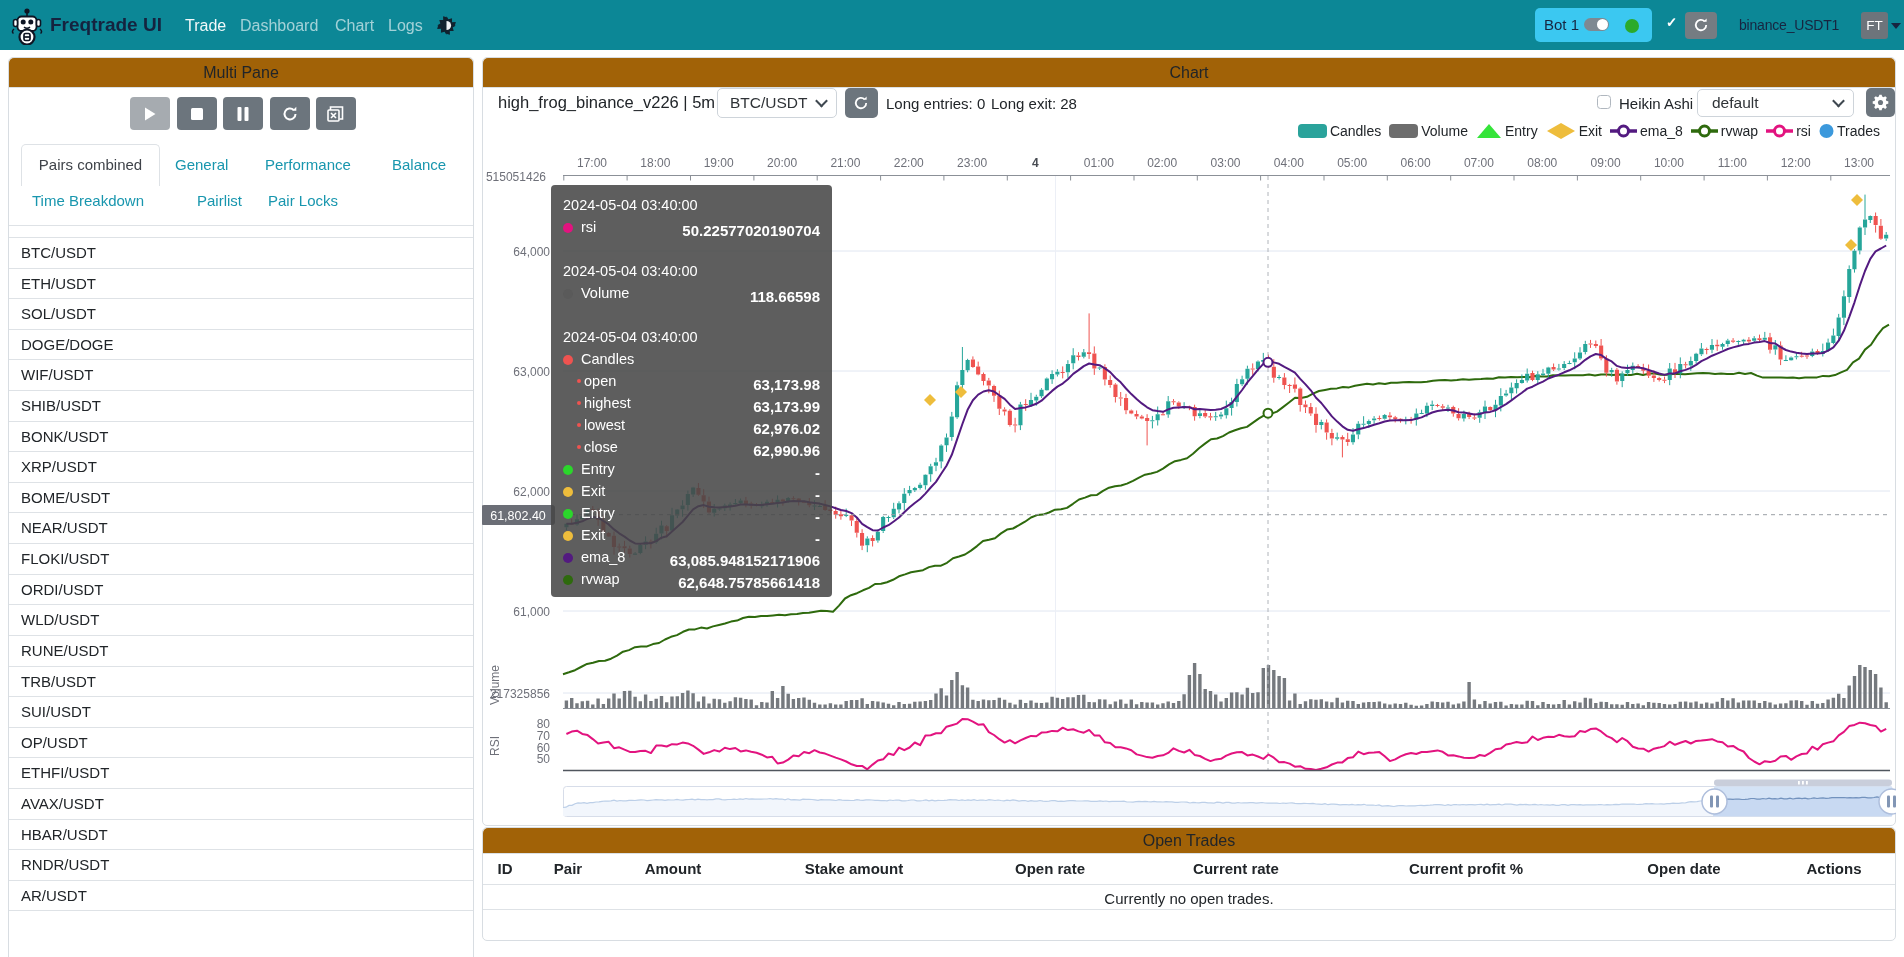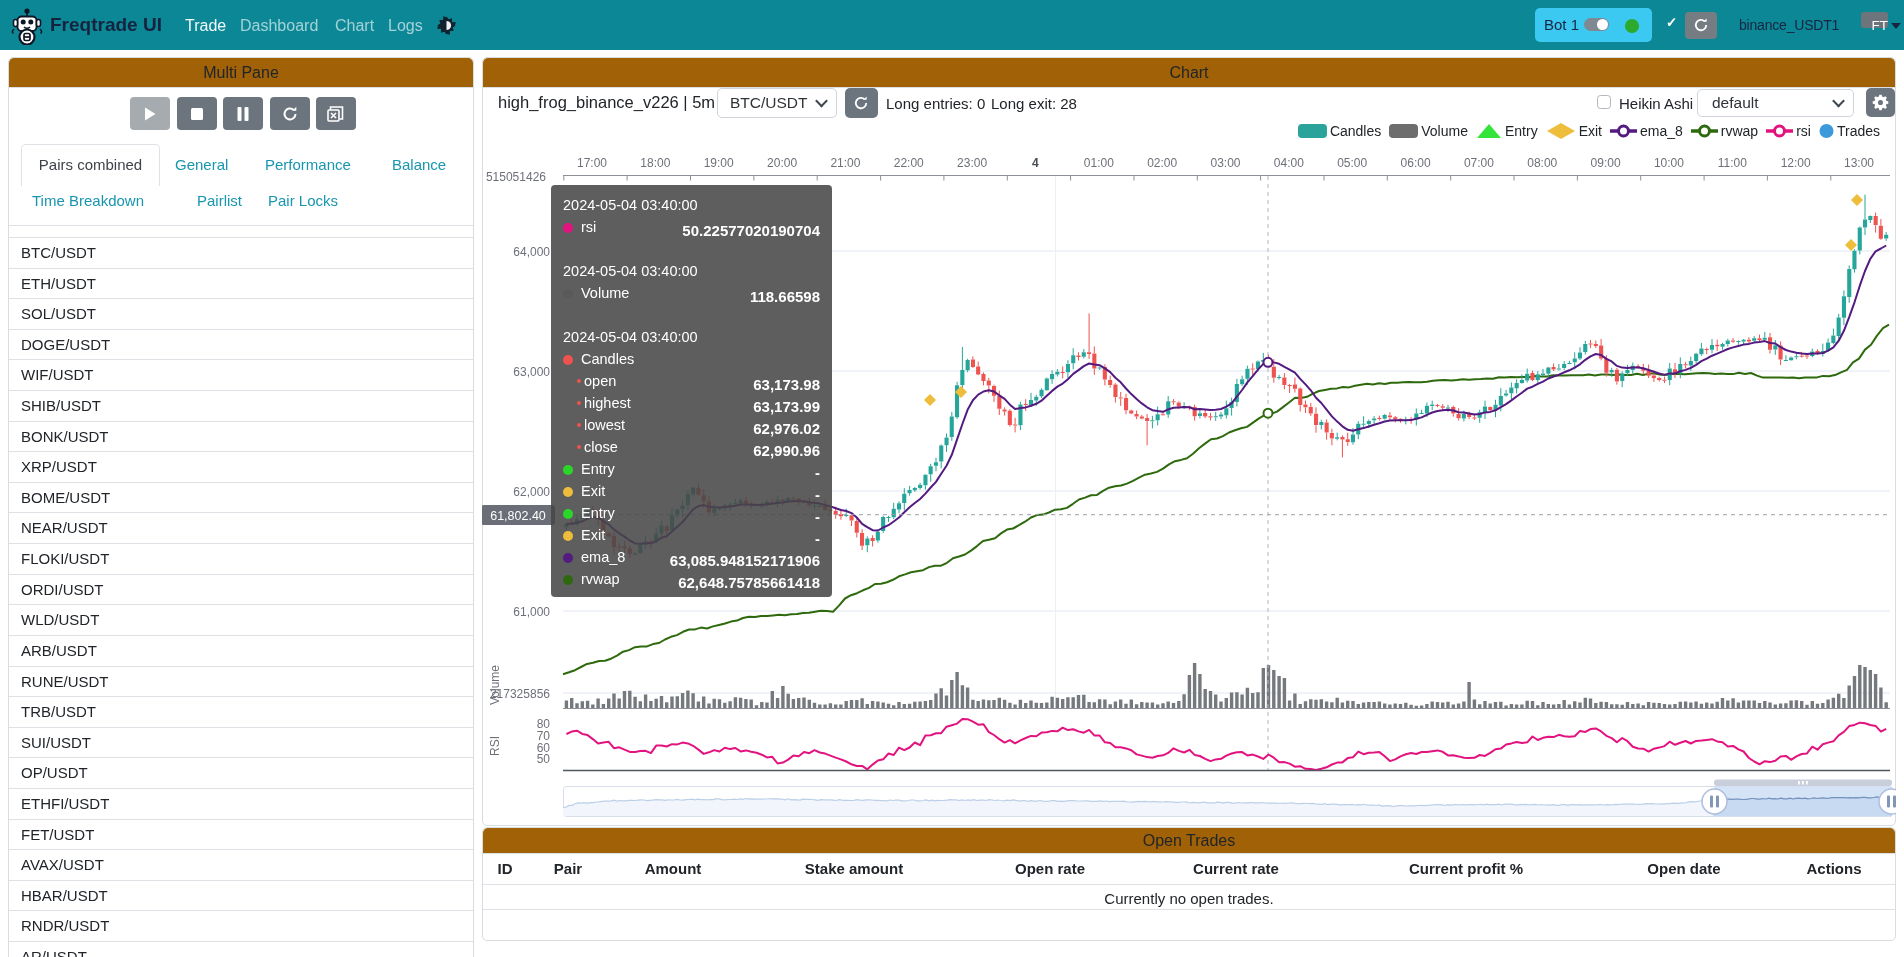--- a/index.html
+++ b/index.html
@@ -12,21 +12,21 @@
 .nlink{position:absolute;top:0;height:42px;line-height:51px;font-size:16px;color:rgba(255,255,255,.62)}
 .nlink.act{color:rgba(255,255,255,.95)}
 .botbox{position:absolute;left:1535px;top:8px;width:117px;height:34px;background:#3bc8f1;border-radius:5px}
 .botbox span{position:absolute;left:9px;top:8px;font-size:15px;color:#172540}
 .toggle{position:absolute;left:49px;top:10px;width:25px;height:13px;background:#7e8992;border-radius:7px}
 .toggle i{position:absolute;right:0.8px;top:0.8px;width:11.5px;height:11.5px;background:#fff;border-radius:50%}
 .gdot{position:absolute;left:90px;top:11px;width:14px;height:14px;border-radius:50%;background:#2baa2b}
 .navcheck{position:absolute;left:1666px;top:14px;color:#fff;font-size:13.5px;font-weight:700}
 .navrefresh{position:absolute;left:1685px;top:12px;width:32px;height:27px;background:#757c82;border-radius:4px;text-align:center}
 .acctname{position:absolute;left:1739px;top:0;height:50px;line-height:51px;font-size:14px;letter-spacing:-0.2px;color:#172540}
-.ftbox{position:absolute;left:1861px;top:12px;width:27px;height:16px;background:#6d747b;border-radius:3px;color:#fff;font-size:13.5px;text-align:right;line-height:27px}
+.ftbox{position:absolute;left:1861px;top:12px;width:27px;height:27px;background:#6d747b;border-radius:3px;color:#fff;font-size:13.5px;text-align:center;line-height:27px}
 .caret{position:absolute;left:1891px;top:23px;width:0;height:0;border-left:5.5px solid transparent;border-right:5.5px solid transparent;border-top:6px solid #172540}
 
 .card{position:absolute;background:#fff;border:1px solid #d8dde2;border-radius:5px}
 .chead{position:absolute;left:0;top:0;right:0;height:30px;background:#a16207;border-bottom:1px solid #dbe0e4;text-align:center;font-size:16px;line-height:29px;color:#212529;border-radius:5px 5px 0 0}
 
 .pbtn{position:absolute;top:39px;width:40px;height:33px;border-radius:4px;background:#6c757d}
 .pbtn svg{position:absolute;left:50%;top:50%;transform:translate(-50%,-50%)}
 .tab-act{position:absolute;left:12px;top:86px;width:139px;height:42px;border:1px solid #dee2e6;border-bottom:none;border-radius:5px 5px 0 0;background:#fff;text-align:center;line-height:40px;font-size:15px;color:#3f4349;z-index:2}
 .tlink{position:absolute;font-size:15px;color:#1896ae}
 .tabline{position:absolute;left:0;right:0;top:167px;height:1px;background:#dee2e6}
@@ -130,37 +130,35 @@
  <div class="tlink" style="left:256px;top:98px">Performance</div>
  <div class="tlink" style="left:383px;top:98px">Balance</div>
  <div class="tlink" style="left:23px;top:134px">Time Breakdown</div>
  <div class="tlink" style="left:188px;top:134px">Pairlist</div>
  <div class="tlink" style="left:259px;top:134px">Pair Locks</div>
  <div class="tabline"></div>
  <div class="plist">
 <div class="prow">BTC/USDT</div>
 <div class="prow">ETH/USDT</div>
 <div class="prow">SOL/USDT</div>
-<div class="prow">DOGE/USDT</div>
+<div class="prow">DOGE/DOGE</div>
 <div class="prow">WIF/USDT</div>
 <div class="prow">SHIB/USDT</div>
 <div class="prow">BONK/USDT</div>
 <div class="prow">XRP/USDT</div>
 <div class="prow">BOME/USDT</div>
 <div class="prow">NEAR/USDT</div>
 <div class="prow">FLOKI/USDT</div>
 <div class="prow">ORDI/USDT</div>
 <div class="prow">WLD/USDT</div>
-<div class="prow">ARB/USDT</div>
 <div class="prow">RUNE/USDT</div>
 <div class="prow">TRB/USDT</div>
 <div class="prow">SUI/USDT</div>
 <div class="prow">OP/USDT</div>
 <div class="prow">ETHFI/USDT</div>
-<div class="prow">FET/USDT</div>
 <div class="prow">AVAX/USDT</div>
 <div class="prow">HBAR/USDT</div>
 <div class="prow">RNDR/USDT</div>
 <div class="prow">AR/USDT</div>
  </div>
 </div>
 
 <div class="card" style="left:482px;top:57px;width:1414px;height:769px">
  <div class="chead">Chart</div>
 </div>

